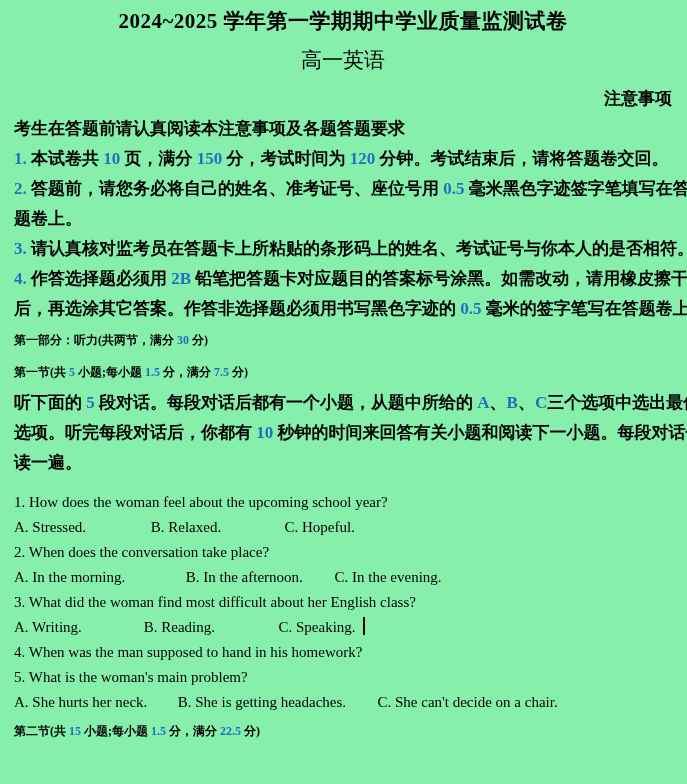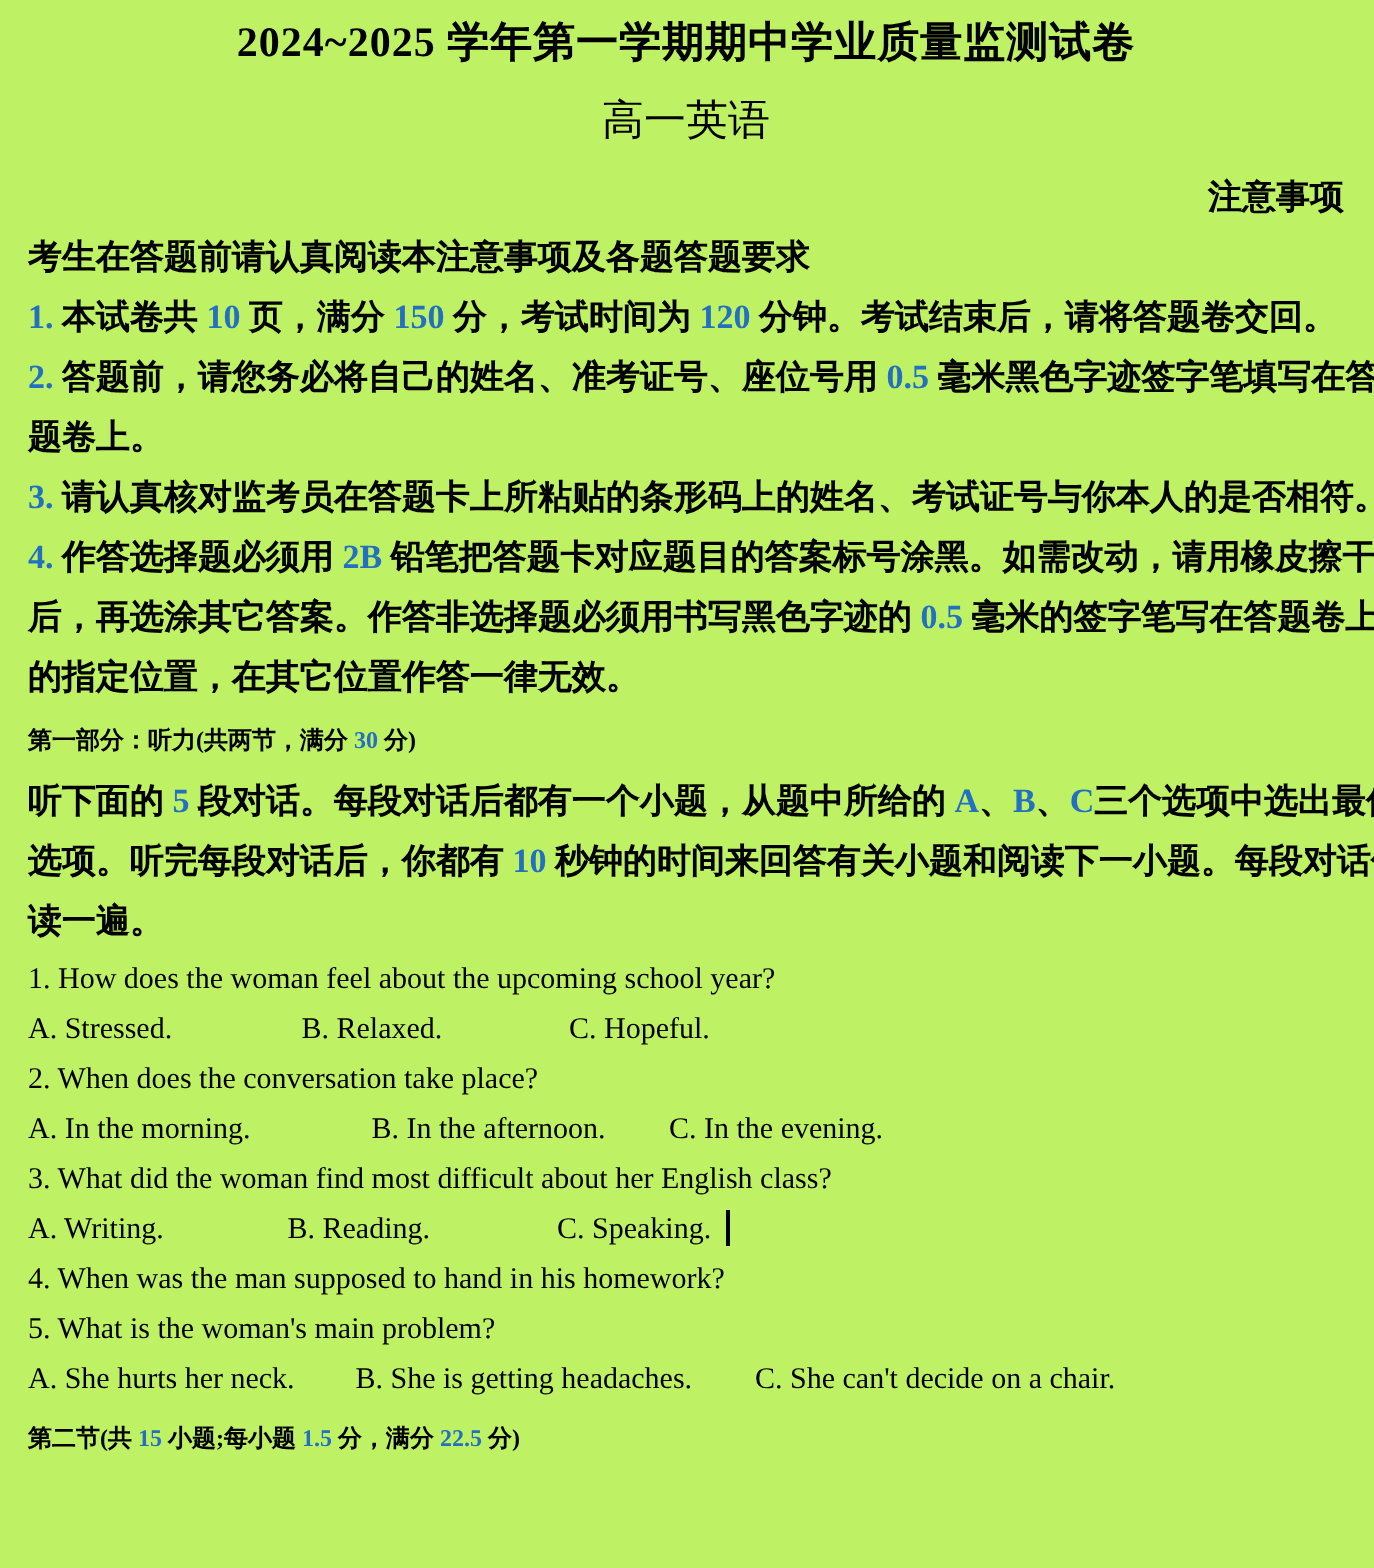--- a/index.html
+++ b/index.html
@@ -1,21 +1,21 @@
 <!DOCTYPE html>
 <html><head>
 <meta charset="utf-8">
 <style>
   html, body { margin:0; padding:0; background:#ffffff; }
   .page {
     position: relative;
     width: 687px;
     height: 784px;
     box-sizing: border-box;
-    background: #bef264;
+    background: #86efac;
     padding: 6px 15px 0 14px;
     overflow: hidden;
     font-family: "Liberation Serif", "DejaVu Serif", serif;
     color: #000000;
   }
   .title {
     text-align: center;
     font-weight: bold;
     font-size: 21px;
     line-height: 30px;
@@ -33,21 +33,21 @@
     font-size: 17px;
     line-height: 30px;
     white-space: nowrap;
   }
   .notice-heading { margin-top: 9px; text-align: right; }
   .section {
     font-size: 12px;
     line-height: 32px;
   }
   .num { color: #2470c0; }
-  .questions { margin-top: 2px; }
+  .questions { margin-top: 12px; }
   .en {
     font-weight: normal;
     font-size: 15px;
     line-height: 25px;
     white-space: nowrap;
   }
   .opt { display: inline-block; }
   .q1 .opt:nth-of-type(1){ width:133px; } .q1 .opt:nth-of-type(2){ width:130px; }
   .q2 .opt:nth-of-type(1){ width:168px; } .q2 .opt:nth-of-type(2){ width:145px; }
   .q3 .opt:nth-of-type(1){ width:126px; } .q3 .opt:nth-of-type(2){ width:131px; }
@@ -72,23 +72,23 @@
 
   <div class="cn notice-heading">注意事项</div>
 
   <div class="cn"><span>考生在答题前请认真阅读本注意事项及各题答题要求</span></div>
   <div class="cn"><span class="num">1. </span><span>本试卷共 </span><span class="num">10</span><span> 页，满分 </span><span class="num">150</span><span> 分，考试时间为 </span><span class="num">120</span><span> 分钟。考试结束后，请将答题卷交回。</span></div>
   <div class="cn"><span class="num">2. </span><span>答题前，请您务必将自己的姓名、准考证号、座位号用 </span><span class="num">0.5</span><span> 毫米黑色字迹签字笔填写在答</span></div>
   <div class="cn"><span>题卷上。</span></div>
   <div class="cn"><span class="num">3. </span><span>请认真核对监考员在答题卡上所粘贴的条形码上的姓名、考试证号与你本人的是否相符。</span></div>
   <div class="cn"><span class="num">4. </span><span>作答选择题必须用 </span><span class="num">2B</span><span> 铅笔把答题卡对应题目的答案标号涂黑。如需改动，请用橡皮擦干净</span></div>
   <div class="cn"><span>后，再选涂其它答案。作答非选择题必须用书写黑色字迹的 </span><span class="num">0.5</span><span> 毫米的签字笔写在答题卷上</span></div>
-  <div class="cn"><span>的指定位置，在其它位置作答一律无效。</span></div>
 
   <div class="cn section"><span>第一部分：听力(共两节，满分 </span><span class="num">30</span><span> 分)</span></div>
+  <div class="cn section"><span>第一节(共 </span><span class="num">5</span><span> 小题;每小题 </span><span class="num">1.5</span><span> 分，满分 </span><span class="num">7.5</span><span> 分)</span></div>
 
   <div class="cn"><span>听下面的 </span><span class="num">5</span><span> 段对话。每段对话后都有一个小题，从题中所给的 </span><span class="num">A</span><span>、</span><span class="num">B</span><span>、</span><span class="num">C</span><span>三个选项中选出最佳</span></div>
   <div class="cn"><span>选项。听完每段对话后，你都有 </span><span class="num">10</span><span> 秒钟的时间来回答有关小题和阅读下一小题。每段对话仅</span></div>
   <div class="cn"><span>读一遍。</span></div>
 
   <div class="questions">
 
     <div class="en">1. How does the woman feel about the upcoming school year?</div>
     <div class="en q1">
       <span class="opt">A. Stressed.</span>

